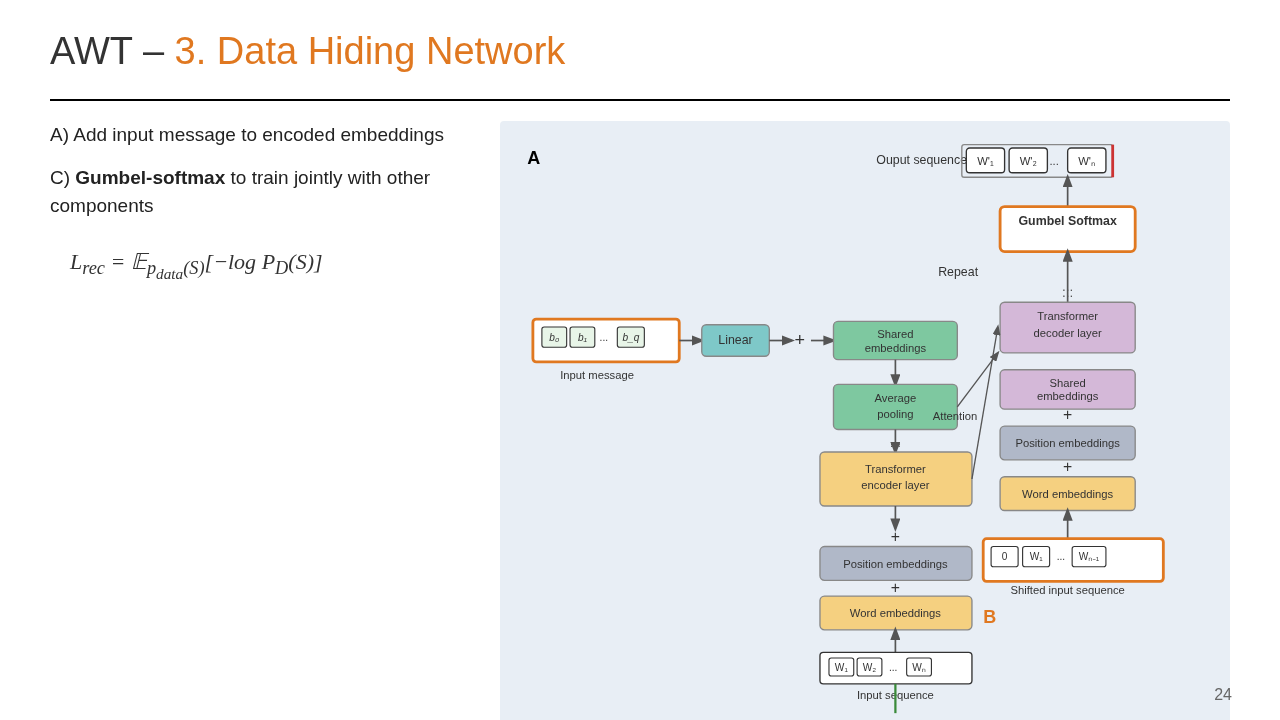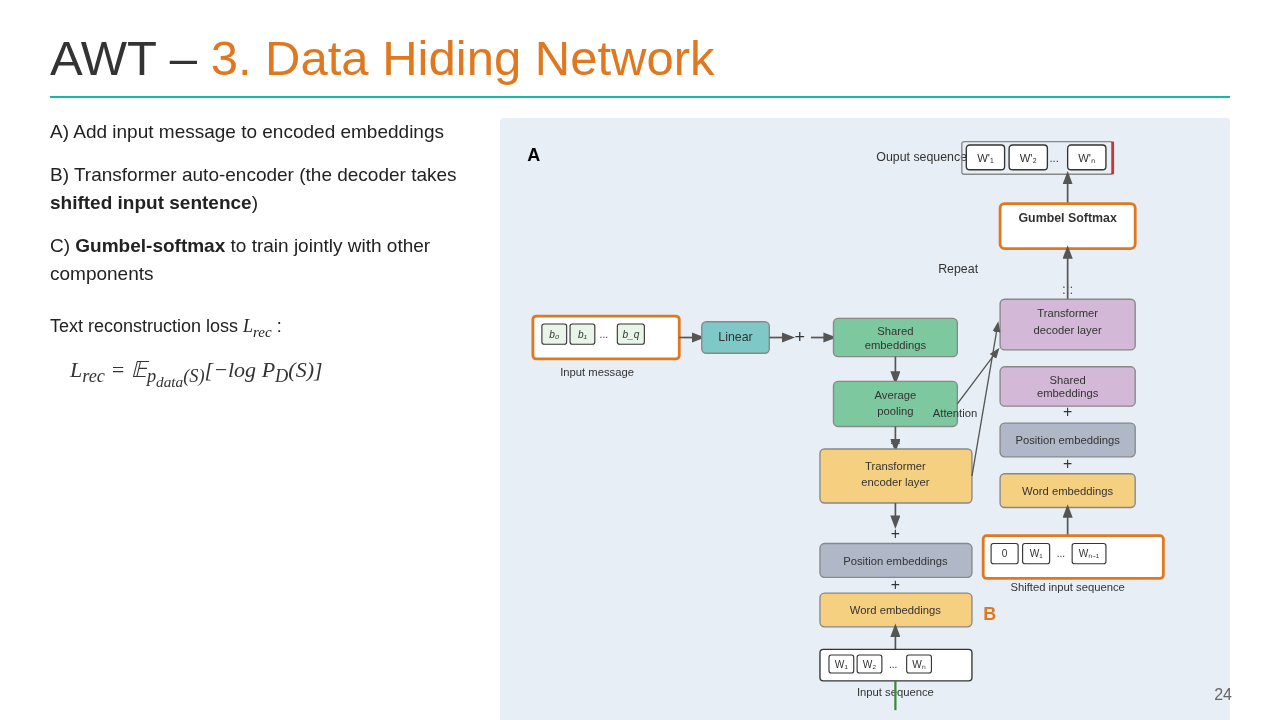--- a/index.html
+++ b/index.html
@@ -13,26 +13,26 @@
     }
 
     .slide {
       width: 1280px;
       height: 720px;
       padding: 30px 50px 20px 50px;
       position: relative;
     }
 
     .title {
-      font-size: 49px;
+      font-size: 38px;
       font-weight: 400;
       color: #333;
       margin-bottom: 8px;
-      padding-bottom: 10px;
-      border-bottom: 2px solid #14b8a6;
+      padding-bottom: 26px;
+      border-bottom: 2px solid #000000;
     }
     .title-highlight {
       color: #e07820;
     }
 
     .content-area {
       display: flex;
       flex-direction: row;
       gap: 30px;
       margin-top: 20px;
@@ -102,32 +102,26 @@
   </div>
 
   <div class="content-area">
 
     <div class="left-panel">
 
       <div class="point">
         <span class="point-label">A) </span><span>Add input message to encoded embeddings</span>
       </div>
 
-      <div class="point">
-        <span class="point-label">B) </span><span>Transformer auto-encoder (the decoder takes </span><span class="bold">shifted input sentence</span><span>)</span>
-      </div>
 
       <div class="point">
         <span class="point-label">C) </span><span class="bold">Gumbel-softmax</span><span> to train jointly with other components</span>
       </div>
 
       <div class="loss-section">
-        <div>
-          <span>Text reconstruction loss </span><span style="font-style:italic; font-family:'Times New Roman',serif;">L<sub>rec</sub></span><span> :</span>
-        </div>
         <div class="formula">
           <i>L<sub>rec</sub></i> = 𝔼<sub><i>p</i><sub>data</sub>(<i>S</i>)</sub>[−log <i>P<sub>D</sub></i>(<i>S</i>)]
         </div>
       </div>
     </div>
 
     <div class="diagram-panel">
 
       <svg viewBox="0 0 620 510" xmlns="http://www.w3.org/2000/svg" style="width:100%; height:100%;">
 

